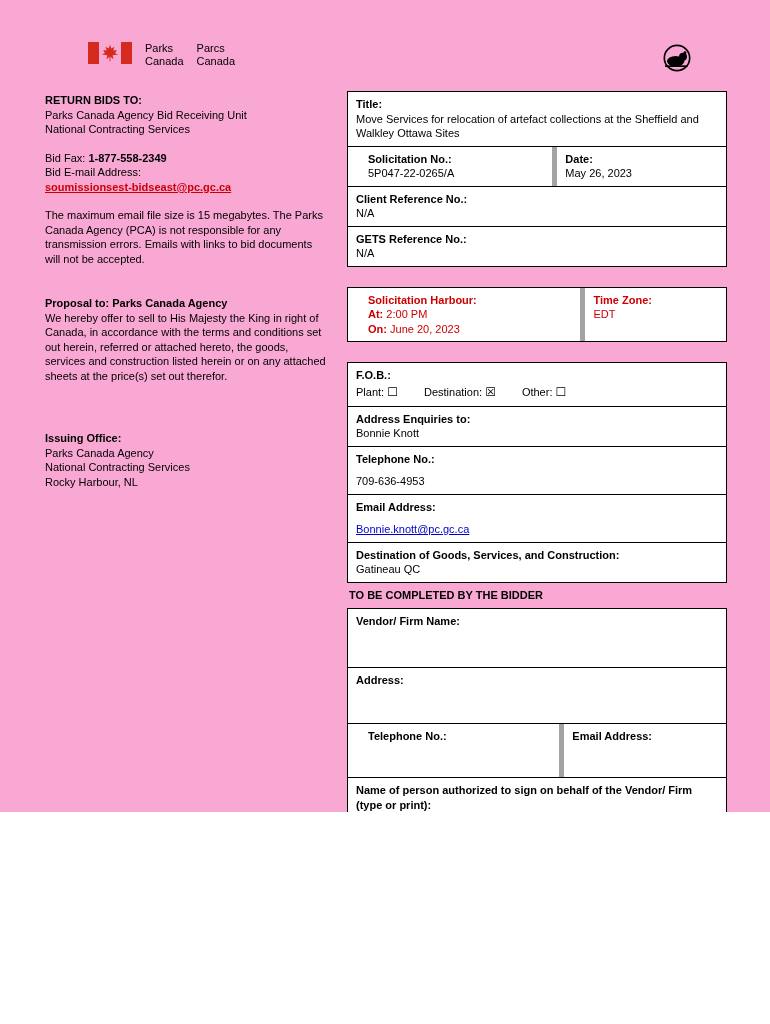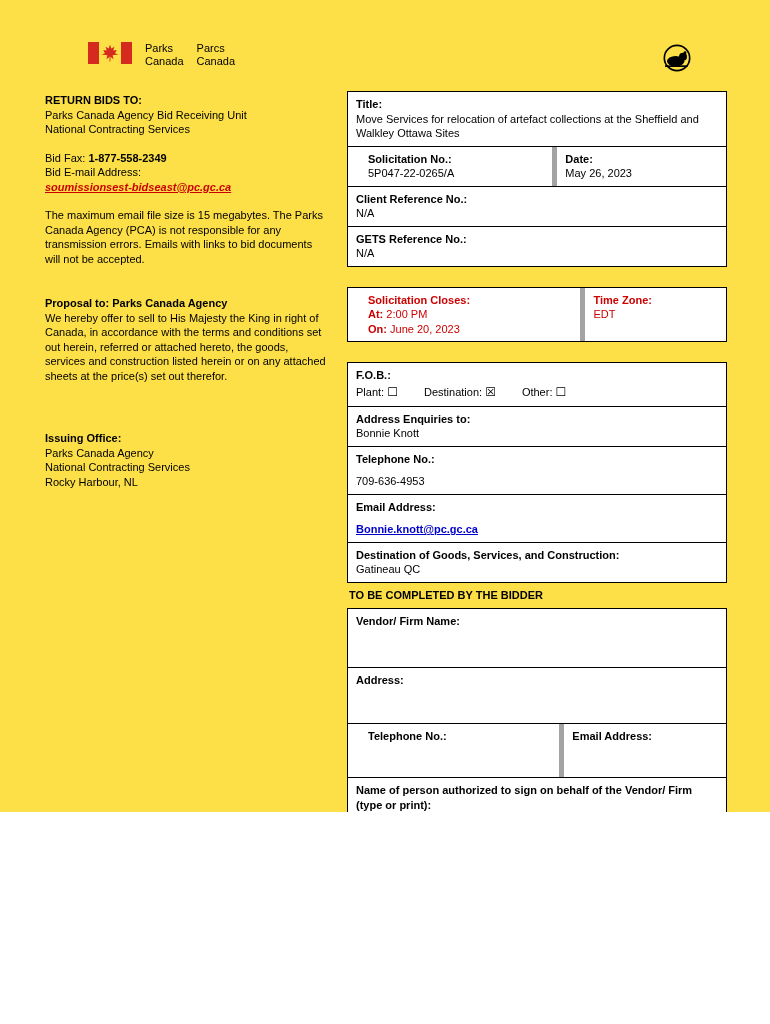--- a/index.html
+++ b/index.html
@@ -1,26 +1,26 @@
 <!DOCTYPE html>
 <html><head>
 <meta charset="utf-8">
 <style>
   * { margin:0; padding:0; box-sizing:border-box; }
   html,body { background:#fff; }
   .page {
     position:relative; width:770px; height:812px; margin:0 auto;
-    background:#fde047; color:#000;
+    background:#f9a8d4; color:#000;
     font-family:"Liberation Sans", sans-serif; font-size:11px; line-height:1.32;
     overflow:hidden;
   }
   .bold { font-weight:bold; }
   .red { color:#cc0000; }
-  a.red-link { color:#cc0000; font-weight:bold; text-decoration:underline;font-style:italic; }
-  a.blue-link { color:#0000cc; text-decoration:underline;font-weight:bold; }
+  a.red-link { color:#cc0000; font-weight:bold; text-decoration:underline; }
+  a.blue-link { color:#0000cc; text-decoration:underline; }
 
   
   .header { position:absolute; top:42px; left:88px; width:600px; display:flex; justify-content:space-between; align-items:flex-start; }
   .fip { display:flex; gap:13px; align-items:flex-start; }
   .flag-svg { width:44px; height:22px; display:block; }
   .fip-text { font-size:11px; line-height:1.18; }
   .beaver { width:34px; height:32px; margin-right:-6px; }
 
   
   .col-left { position:absolute; left:45px; top:93px; width:284px; }
@@ -143,21 +143,21 @@
       </div>
       <div class="box">
         <div class="bold">GETS Reference No.:</div>
         <div>N/A</div>
       </div>
     </div>
 
     <div class="stack gap">
       <div class="box row-box">
         <div class="cell c-close red">
-          <div class="bold">Solicitation Closes:</div>
+          <div class="bold">Solicitation Harbour:</div>
           <div>
             <span class="bold">At:</span>
             <span>2:00 PM</span>
           </div>
           <div>
             <span class="bold">On:</span>
             <span>June 20, 2023</span>
           </div>
         </div>
         <div class="cell c-tz red">

